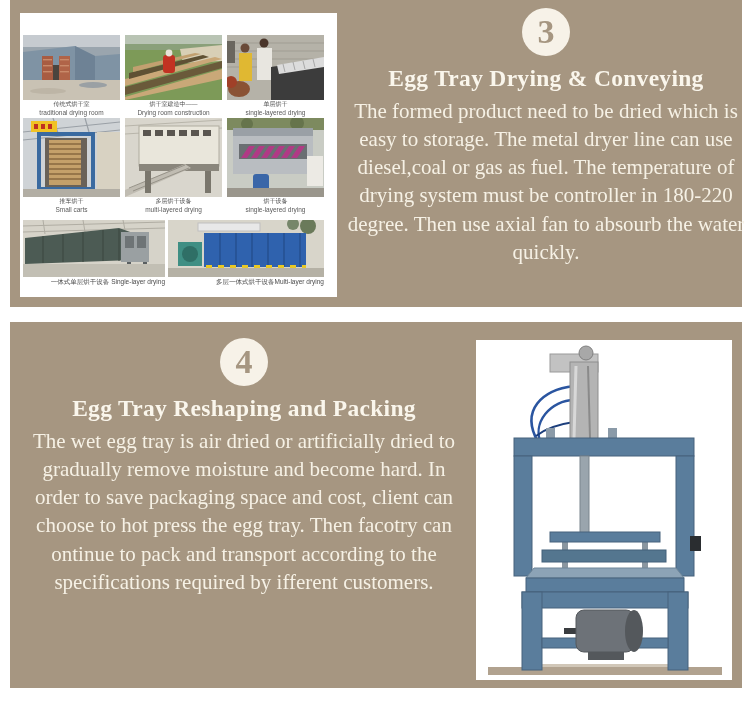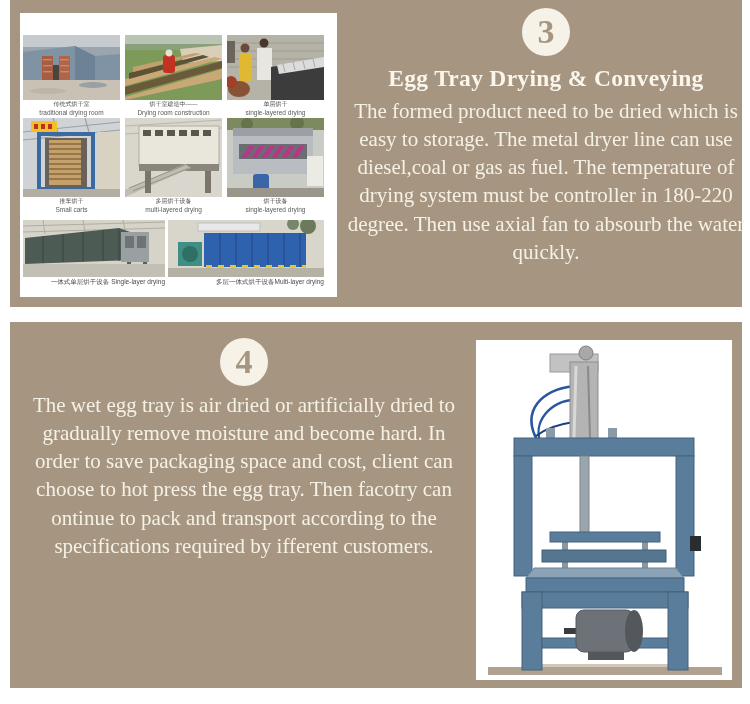--- a/index.html
+++ b/index.html
@@ -280,20 +280,21 @@
     <div class="badge">3</div>
     <div class="sec-title">Egg Tray Drying &amp; Conveying</div>
     <div class="sec-body">The formed product need to be dried which is easy to storage. The metal dryer line can use diesel,coal or gas as fuel. The temperature of drying system must be controller in 180-220 degree. Then use axial fan to absourb the water quickly.</div>
   </div>
 </div>
 
 <div class="section" id="section4">
 
   <div class="text-col" id="col4">
     <div class="badge">4</div>
+    <div class="sec-title">Egg Tray Reshaping and Packing</div>
     <div class="sec-body">The wet egg tray is air dried or artificially dried to gradually remove moisture and become hard. In order to save packaging space and cost, client can choose to hot press the egg tray. Then facotry can ontinue to pack and transport according to the specifications required by ifferent customers.</div>
   </div>
 
   <div id="photo4">
     <svg width="256" height="340" viewBox="0 0 256 340">
       <rect width="256" height="340" fill="#ffffff"></rect>
 
       <rect x="12" y="327" width="234" height="8" fill="#a89883" opacity="0.9"></rect>
       <rect x="60" y="324" width="150" height="3" fill="#c5b9a6" opacity="0.8"></rect>
 

